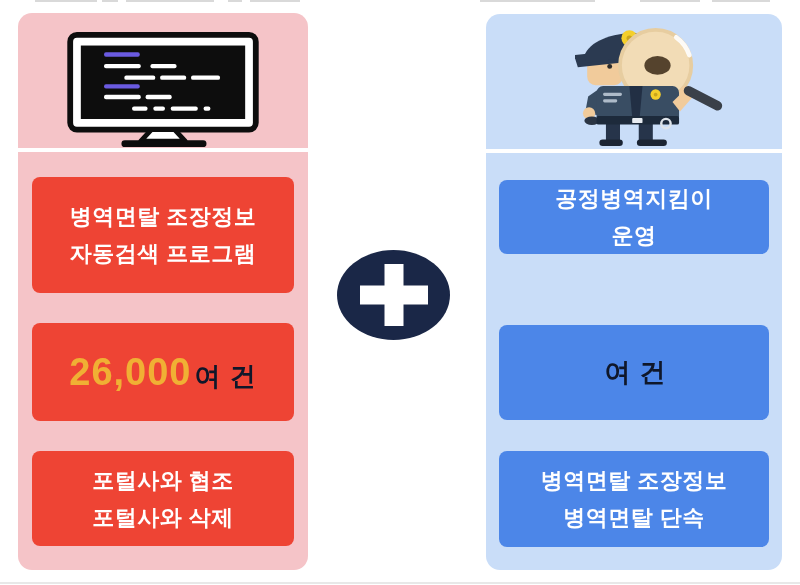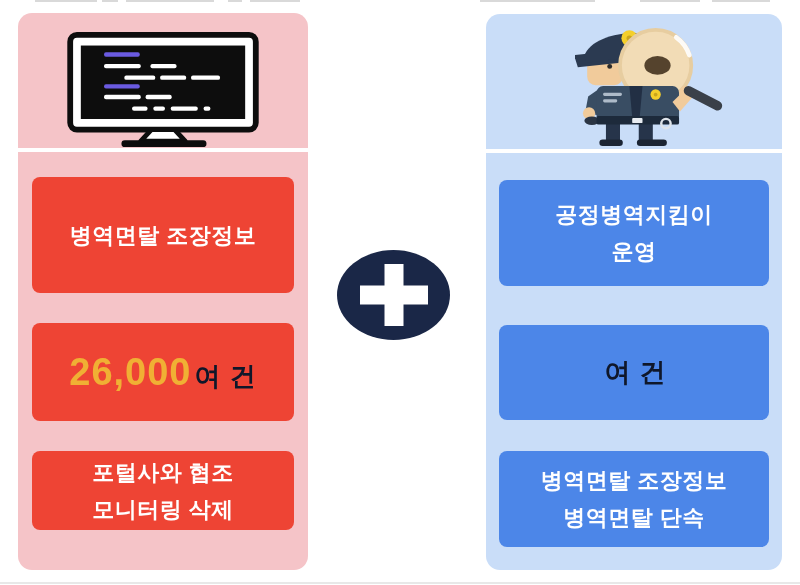--- a/index.html
+++ b/index.html
@@ -28,23 +28,23 @@
     display:flex; flex-direction:column; align-items:center; justify-content:center;
     color:#ffffff; font-weight:bold; text-align:center;
   }
   .ibox .tline { font-size:22px; line-height:37px; letter-spacing:.5px; }
 
   .panel-left  .ibox { left:14px; right:14px; background:#ee4434; }
   .panel-right .ibox { left:13px; right:13px; background:#4c86e8; }
 
   .pl-box1 { top:164px; height:116px; }
   .pl-box2 { top:310px; height:98px;  }
-  .pl-box3 { top:438px; height:79px;  }
+  .pl-box3 { top:438px; height:95px;  }
 
-  .pr-box1 { top:166px; height:106px; }
+  .pr-box1 { top:166px; height:74px; }
   .pr-box2 { top:311px; height:95px;  }
   .pr-box3 { top:437px; height:96px;  }
 
   .count-line { display:flex; align-items:baseline; justify-content:center;text-align:center; }
   .count-number { font-size:38px; font-weight:bold; letter-spacing:1px; }
   .panel-left  .count-number { color:#f0b034; }
   .panel-right .count-number { color:#d9bd72; }
   .count-suffix { font-size:26px; font-weight:bold; color:#0f172a; margin-left:3px; letter-spacing:1px; }
 
   
@@ -95,32 +95,33 @@
           <rect x="142" y="77" width="7" height="4.5" rx="2" fill="#ffffff"></rect>
         </g>
         <polygon points="88,101 112,101 123,113 77,113" fill="#ffffff" stroke="#0d0d0d" stroke-width="5" stroke-linejoin="round"></polygon>
         <rect x="57" y="112" width="88" height="7" rx="3.5" fill="#0d0d0d"></rect>
       </svg>
     </div>
     <div class="divider"></div>
 
     <div class="ibox pl-box1">
       <div class="tline">병역면탈 조장정보</div>
+      <div class="tline">자동검색 프로그램</div>
     </div>
 
     <div class="ibox pl-box2">
       <div class="count-line">
         <span class="count-number">26,000</span>
         <span class="count-suffix">여 건</span>
       </div>
     </div>
 
     <div class="ibox pl-box3">
       <div class="tline">포털사와 협조</div>
-      <div class="tline">모니터링 삭제</div>
+      <div class="tline">포털사와 삭제</div>
     </div>
   </div>
 
   <div class="plus-badge">
     <div>
       <div class="plus-h"></div>
       <div class="plus-v"></div>
     </div>
   </div>
 

